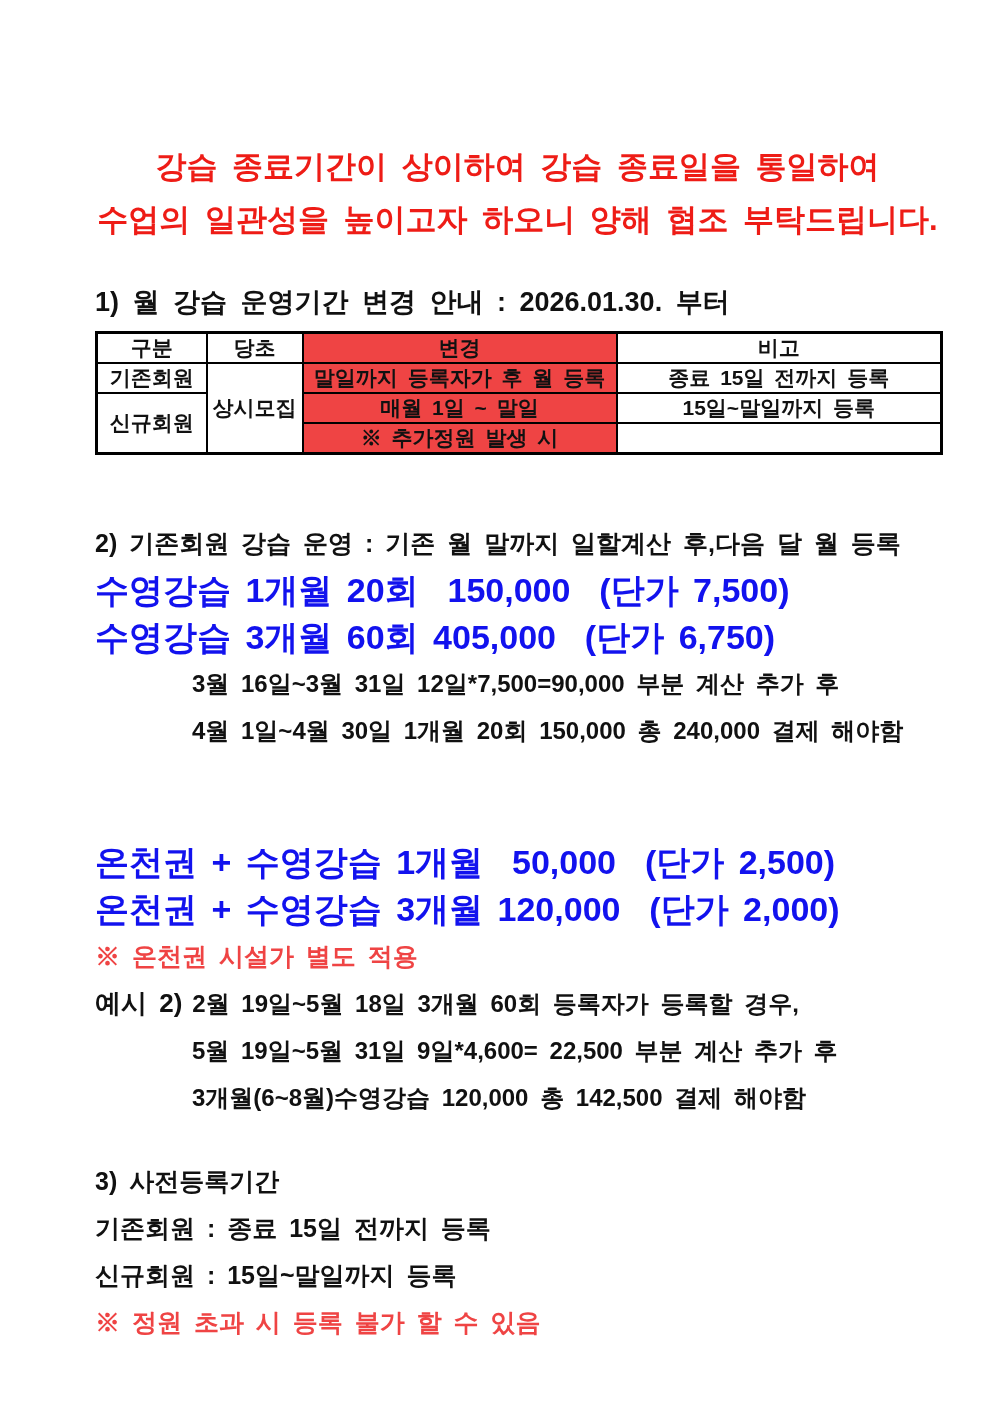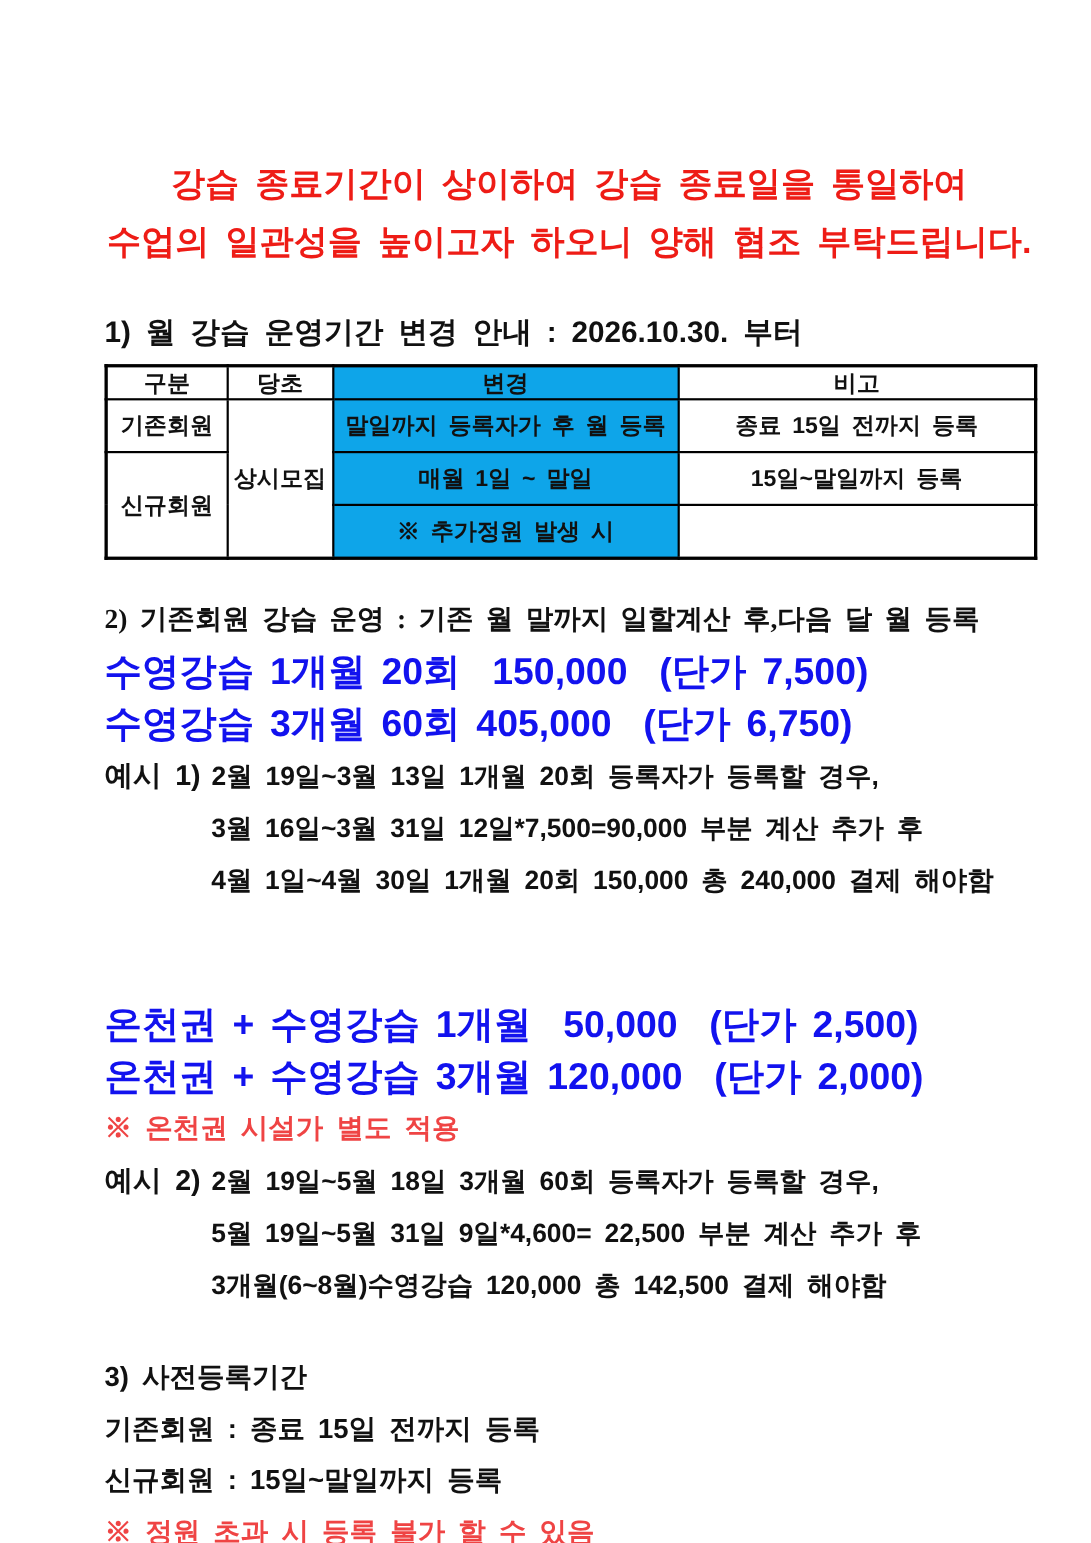--- a/index.html
+++ b/index.html
@@ -51,50 +51,50 @@
     text-align: center;
     vertical-align: middle;
     font-size: 21px;
     font-weight: 800;
     padding: 0 2px;
     word-spacing: 4px;
     white-space: pre-wrap;
     margin-left: 32px;
   }
   .notice-table th { height: 28px; }
-  .notice-table td { height: 48px; }
-  .hl { background: #0ea5e9; }
+  .notice-table td { height: 30px; }
+  .hl { background: #ef4444; }
   .line {
     line-height: 40px;
     margin-top: 7px;
     white-space: pre-wrap;
     word-spacing: 5px;
   }
   .blue { color: #1212ee; font-size: 34px; font-weight: 800; }
   .red  { color: #ef4444; font-size: 25px; font-weight: 800; }
   .black-body { font-size: 25px; font-weight: 800; }
   .ex-line { font-size: 24px; }
   .ex-label { font-size: 26px; font-weight: 800; margin-right: 10px; }
   .indent { padding-left: 97px; }
   .gap-lg { margin-top: 91px; }
-  .gap-md { margin-top: 35px; font-family: Liberation Serif, serif; }
+  .gap-md { margin-top: 68px; }
   .gap-sec3 { margin-top: 43px; }
 </style>
 </head>
 <body>
 
 <div class="page">
 
   <div class="title-block">
     <div class="title-line">강습 종료기간이 상이하여 강습 종료일을 통일하여</div>
     <div class="title-line">수업의 일관성을 높이고자 하오니 양해 협조 부탁드립니다.</div>
   </div>
 
   <div>
-    <div class="s-heading">1) 월 강습 운영기간 변경 안내 : 2026.10.30. 부터</div>
+    <div class="s-heading">1) 월 강습 운영기간 변경 안내 : 2026.01.30. 부터</div>
 
     <table class="notice-table">
       <colgroup>
         <col style="width:110px">
         <col style="width:96px">
         <col style="width:314px">
         <col style="width:325px">
       </colgroup>
       <tbody>
           <tr>
@@ -121,21 +121,20 @@
     </tbody>
       </table>
   </div>
 
   <div>
     <div class="s-heading2 gap-md">2) 기존회원 강습 운영 : 기존 월 말까지 일할계산 후,다음 달 월 등록</div>
 
     <div class="line blue">수영강습 1개월 20회  150,000  (단가 7,500)</div>
     <div class="line blue">수영강습 3개월 60회 405,000  (단가 6,750)</div>
 
-    <div class="line ex-line"><span class="ex-label">예시 1)</span><span>2월 19일~3월 13일 1개월 20회 등록자가 등록할 경우,</span></div>
     <div class="line ex-line indent">3월 16일~3월 31일 12일*7,500=90,000 부분 계산 추가 후</div>
     <div class="line ex-line indent">4월 1일~4월 30일 1개월 20회 150,000 총 240,000 결제 해야함</div>
 
     <div class="line blue gap-lg">온천권 + 수영강습 1개월  50,000  (단가 2,500)</div>
     <div class="line blue">온천권 + 수영강습 3개월 120,000  (단가 2,000)</div>
     <div class="line red">※ 온천권 시설가 별도 적용</div>
 
     <div class="line ex-line"><span class="ex-label">예시 2)</span><span>2월 19일~5월 18일 3개월 60회 등록자가 등록할 경우,</span></div>
     <div class="line ex-line indent">5월 19일~5월 31일 9일*4,600= 22,500 부분 계산 추가 후</div>
     <div class="line ex-line indent">3개월(6~8월)수영강습 120,000 총 142,500 결제 해야함</div>

